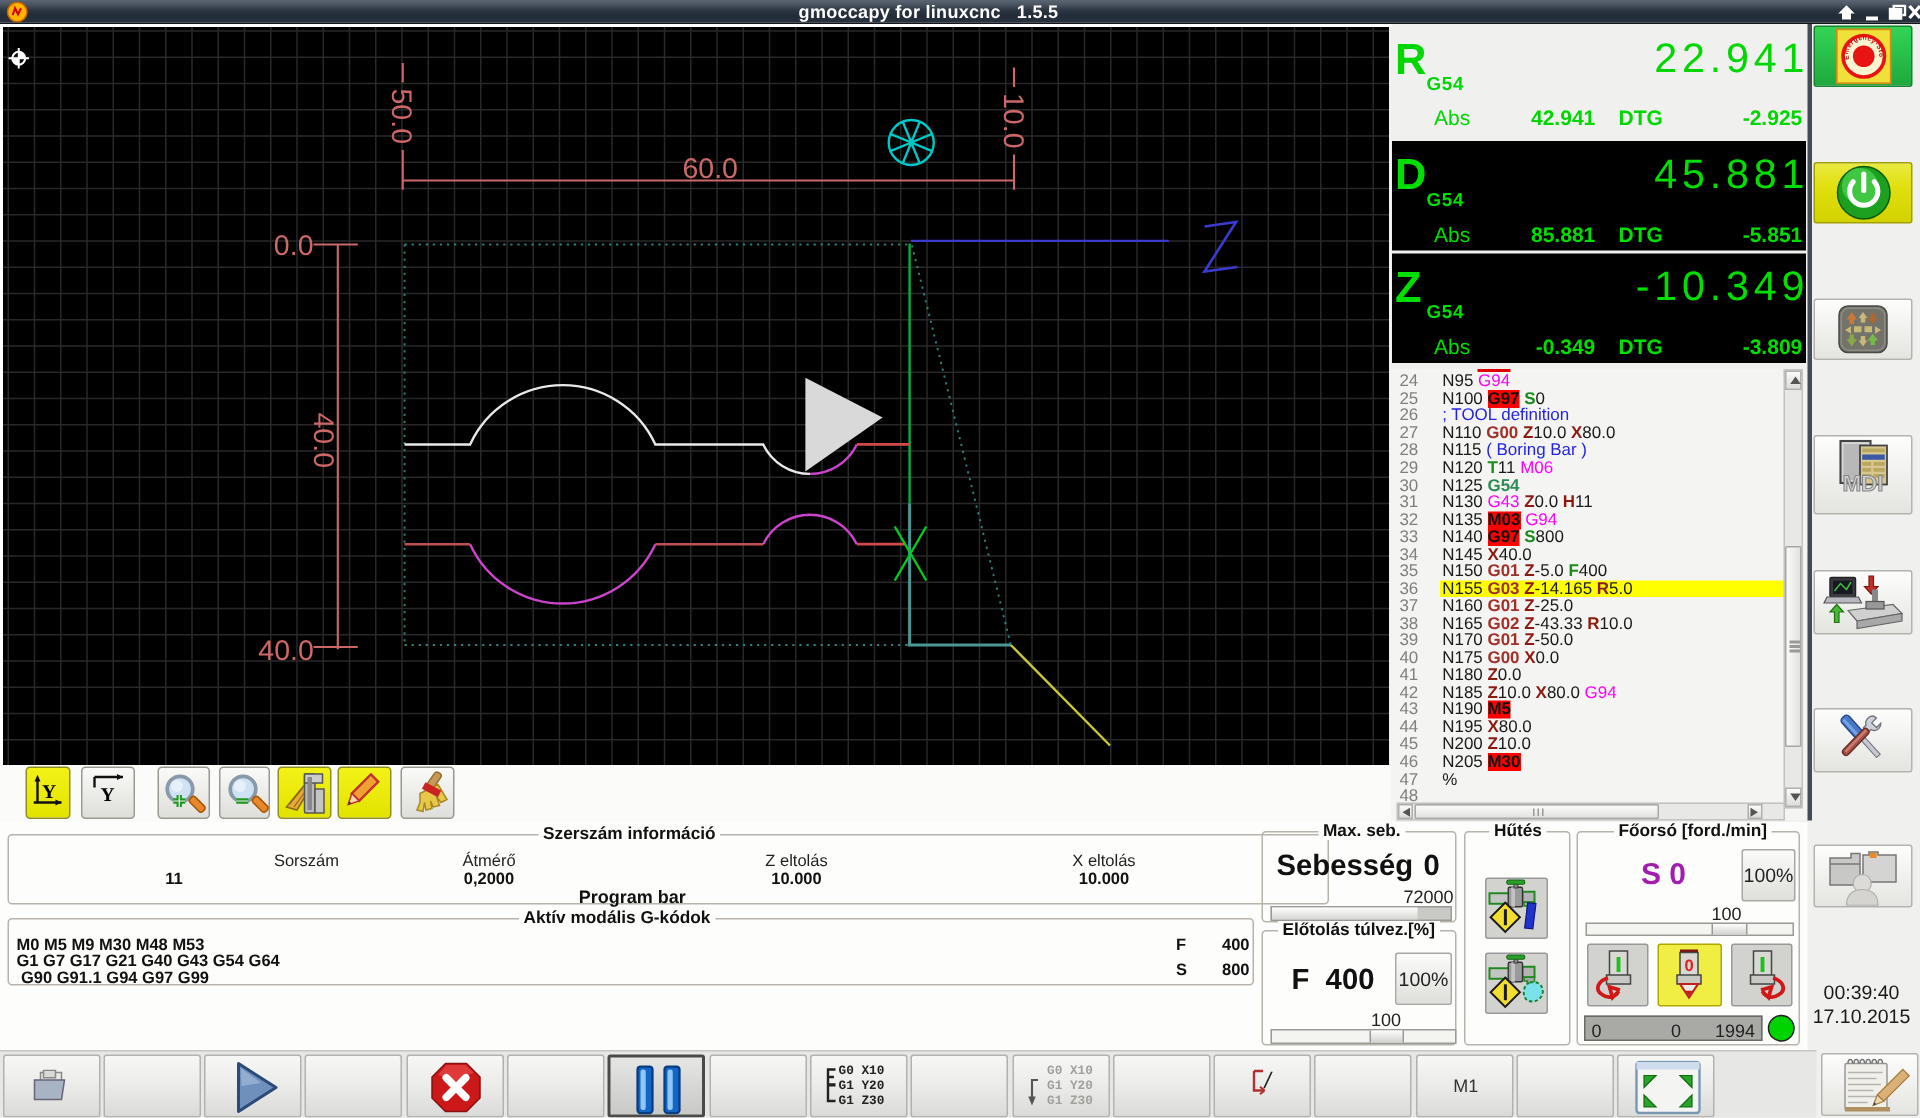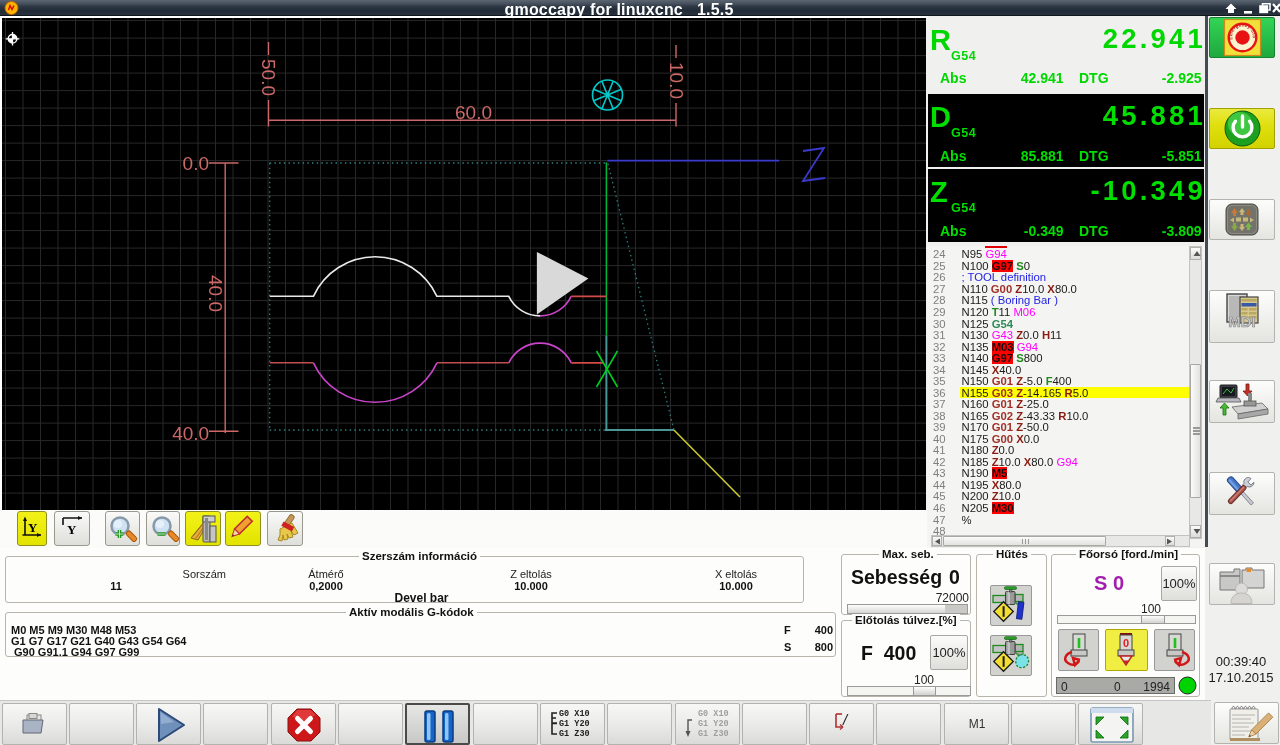--- a/index.html
+++ b/index.html
@@ -3,37 +3,37 @@
 <meta charset="utf-8">
 <style>
   * { margin:0; padding:0; box-sizing:border-box; }
   html,body { width:1280px; height:745px; overflow:hidden; }
   body { font-family:"Liberation Sans", sans-serif; background:#f0f0ef; position:relative; }
   .abs { position:absolute; }
   
   #titlebar { left:0; top:0; width:1280px; height:16px;
     background:linear-gradient(#5c6673 0%, #49535f 22%, #2d3743 45%, #222c38 70%, #28323e 100%);
     border-bottom:1px solid #11161d; }
-  #title-text { width:1238px; top:1px; text-align:center; color:#fff; font-size:16px; font-weight:bold; letter-spacing:0.2px;}
+  #title-text { width:1238px; top:1px; text-align:center; color:#fff; font-size:12px; font-weight:bold; letter-spacing:0.2px;}
   
   #previewwrap { left:0; top:16px; width:928px; height:494px; background:#fff; }
   #preview { left:2px; top:2px; width:924px; height:492px; background:#000; }
   
   #toolbar { left:0; top:510px; width:930px; height:38px; background:#fbfbfa; }
   .tbtn { position:absolute; top:1px; height:35px; border:1px solid #98988f; border-radius:3px;
     background:linear-gradient(#fafaf8, #dededa); }
   .tbtn.yellow { background:linear-gradient(#f2f218, #e3e300); border-color:#8f8f20;}
   
   #dro { left:928px; top:17px; width:276px; height:229px; }
   .drorow { position:absolute; left:0; width:275.5px; height:73px; background:#000; color:#00df00; }
   .drorow.light { background:#f0f0ef; color:#00d600; }
   .dro-letter { position:absolute; left:2px; top:7px; font-size:29px; font-weight:bold; }
   .dro-g54 { position:absolute; left:23px; top:32px; font-size:12.5px; font-weight:bold; letter-spacing:0.5px; }
-  .dro-big { position:absolute; right:-2.6px; top:5.5px; font-size:27.5px; font-weight:bold; letter-spacing:3.2px; }
-  .dro-abs { position:absolute; left:12px; bottom:3.5px; font-size:14px; font-weight:bold; }
+  .dro-big { position:absolute; right:-2.6px; top:5.5px; font-size:27.5px; font-weight:normal; letter-spacing:3.2px; }
+  .dro-abs { position:absolute; left:28px; bottom:3.5px; font-size:14px; font-weight:normal; }
   .dro-absv { position:absolute; right:140px; bottom:3.5px; font-size:14px; font-weight:bold; }
   .dro-dtg { position:absolute; left:151px; bottom:3.5px; font-size:14px; font-weight:bold; }
   .dro-dtgv { position:absolute; right:2px; bottom:3.5px; font-size:14px; font-weight:bold; }
   
   #gcode { left:927px; top:246px; width:278px; height:301px; background:#f4f4f2; font-size:11.3px; }
   .gl { position:absolute; left:0; width:260px; height:11.53px; white-space:pre; }
   .gnum { position:absolute; left:0; width:18.5px; text-align:right; color:#7f7f7f; }
   .gtxt { position:absolute; left:34.5px; color:#1a1a1a; }
   .gm { color:#a03028; font-weight:bold; }
   .gax { color:#8b1a10; font-weight:bold; }
@@ -405,31 +405,31 @@
         </g>
         <g transform="rotate(45 44 22)">
           <rect x="41.5" y="6" width="6" height="24" fill="#d8b078" stroke="#a87838" stroke-width="0.8"></rect>
           <path d="M41.5 30 L44.5 37 L47.5 30 Z" fill="#ecd8b0" stroke="#a87838" stroke-width="0.8"></path>
           <path d="M43.5 34.8 L44.5 37 L45.5 34.8 Z" fill="#444"></path>
         </g>
       </svg>
     </div>
   </div>
   <div class="abs" id="bottominfo">
-    <div class="frame" style="left:5px;top:8px;width:799px;height:47px">
+    <div class="frame" style="left:5px;top:8px;width:881px;height:47px">
       <div class="flabel" style="left:353px">Szerszám információ</div>
       <div class="small" style="position:absolute;top:11px;left:0;width:220px;text-align:right">Sorszám</div>
       <div class="smallb" style="position:absolute;top:23px;left:0;width:220px;text-align:center">11</div>
       <div class="small" style="position:absolute;top:11px;left:210px;width:220px;text-align:center">Átmérő</div>
       <div class="smallb" style="position:absolute;top:23px;left:210px;width:220px;text-align:center">0,2000</div>
       <div class="small" style="position:absolute;top:11px;left:415px;width:220px;text-align:center">Z eltolás</div>
       <div class="smallb" style="position:absolute;top:23px;left:415px;width:220px;text-align:center">10.000</div>
       <div class="small" style="position:absolute;top:11px;left:620px;width:220px;text-align:center">X eltolás</div>
       <div class="smallb" style="position:absolute;top:23px;left:620px;width:220px;text-align:center">10.000</div>
-      <div style="position:absolute;top:33.5px;left:0;width:831px;text-align:center;font-weight:bold;font-size:12px;color:#111">Devel bar</div>
+      <div style="position:absolute;top:33.5px;left:0;width:831px;text-align:center;font-weight:bold;font-size:12px;color:#111">Program bar</div>
     </div>
 <div class="frame" style="left:5px;top:64px;width:831px;height:45px">
       <div class="flabel" style="left:340px">Aktív modális G-kódok</div>
       <div class="smallb" style="position:absolute;top:10.5px;left:5px;">M0 M5 M9 M30 M48 M53</div>
       <div class="smallb" style="position:absolute;top:22px;left:5px;">G1 G7 G17 G21 G40 G43 G54 G64</div>
       <div class="smallb" style="position:absolute;top:32.5px;left:8px;">G90 G91.1 G94 G97 G99</div>
       <div class="smallb" style="position:absolute;top:11px;left:778px;">F</div>
       <div class="smallb" style="position:absolute;top:11px;right:2px;">400</div>
       <div class="smallb" style="position:absolute;top:27.5px;left:778px;">S</div>
       <div class="smallb" style="position:absolute;top:27.5px;right:2px;">800</div>

